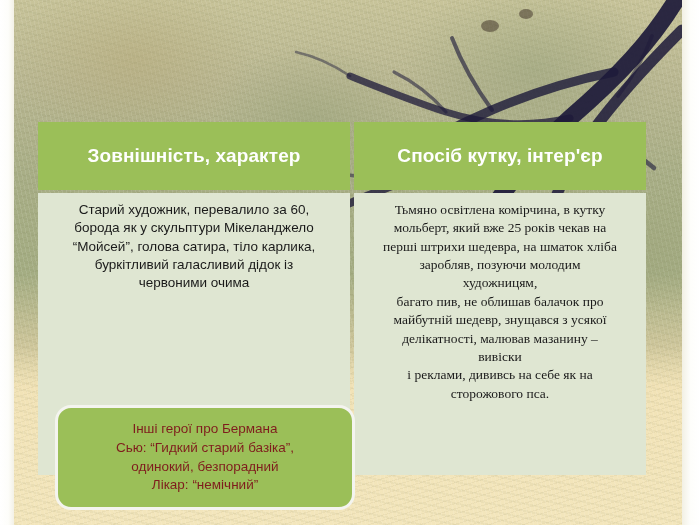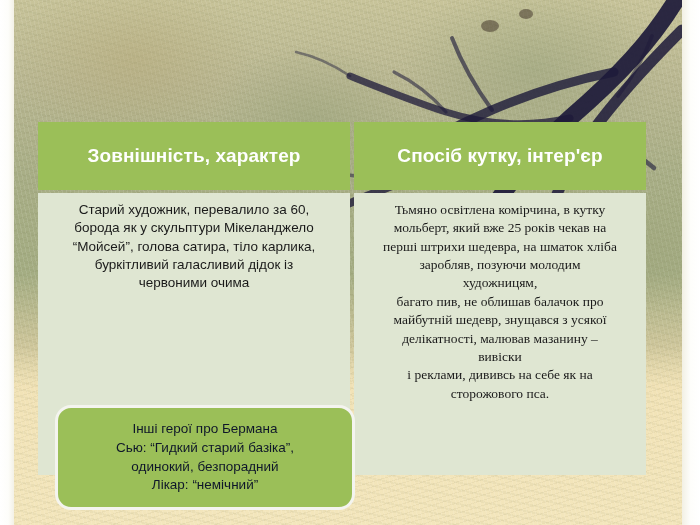--- a/index.html
+++ b/index.html
@@ -145,21 +145,21 @@
   .callout {
     position: absolute;
     left: 55px;
     top: 405px;
     width: 300px;
     height: 105px;
     box-sizing: border-box;
     background: #9bbf58;
     border: 3px solid #f4f4ef;
     border-radius: 16px;
-    color: #0f172a;
+    color: #7f1d1d;
     font-size: 13.5px;
     line-height: 1.38;
     text-align: center;
     display: flex;
     align-items: center;
     justify-content: center;
     padding: 4px 10px;
     white-space: pre-line;
   }
 </style>

